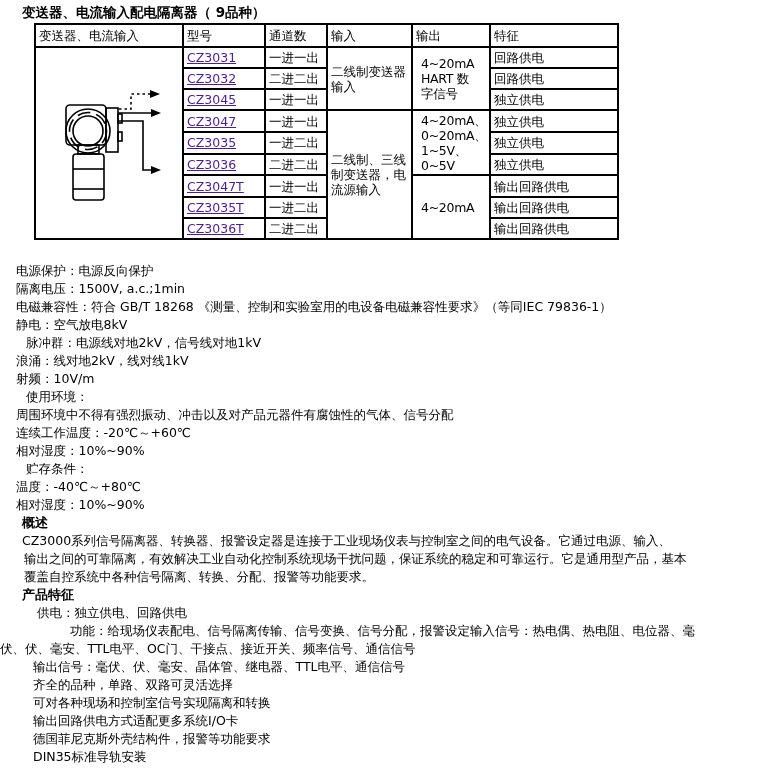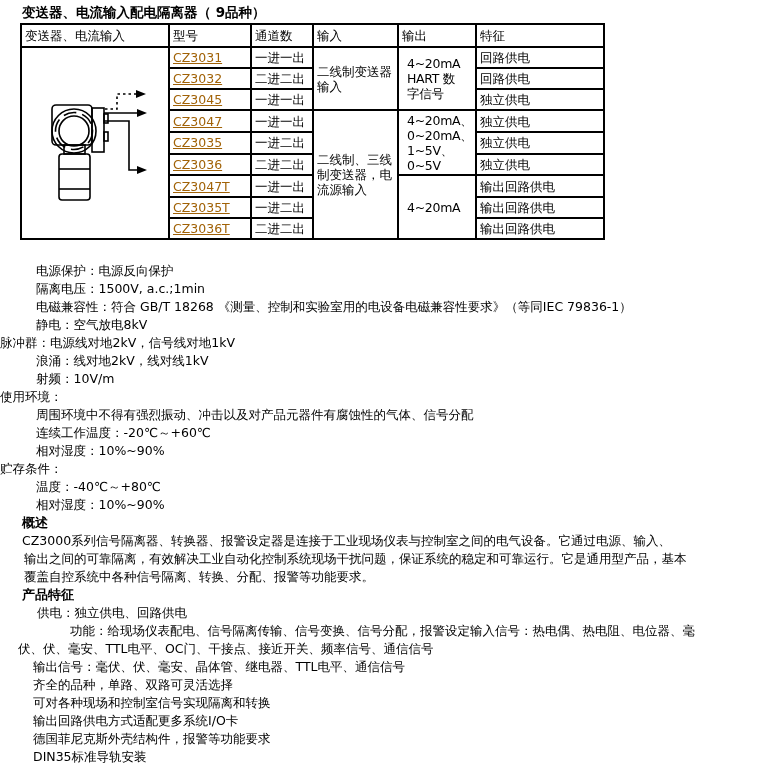--- a/index.html
+++ b/index.html
@@ -8,48 +8,48 @@
     font-family:"DejaVu Sans",sans-serif;font-size:12.5px;
     overflow:hidden;
   }
   .page-title{
     padding:4px 12px 0 22px;
     font-weight:bold;font-size:13.5px;line-height:16px;white-space:nowrap;
   }
   
   table.spec{
     border-collapse:collapse;table-layout:fixed;
-    margin:3px 0 0 20px;width:583px;
+    margin:3px 0 0 34px;width:583px;
   }
   .spec th,.spec td{
     border:2px solid #000;
     padding:1px 3px;
     font-weight:normal;text-align:left;vertical-align:middle;
     font-size:12.5px;line-height:15px;overflow:hidden;
   }
   .spec tr.hdr{height:23px}
   .spec tr.r{height:21px}
   .img-cell{padding:0 !important;vertical-align:top !important}
-  .model{color:#a16207;text-decoration:underline;cursor:pointer}
+  .model{color:#4c1d95;text-decoration:underline;cursor:pointer}
   .out-cell{font-size:11.5px;letter-spacing:-0.3px;line-height:14px;padding:1px 8px !important}
   .in-cell{line-height:16px}
   svg .ln{stroke:#000;stroke-width:1.6;fill:none}
   svg .dot{stroke:#000;stroke-width:1.6;fill:none;stroke-dasharray:2.5 3}
   svg .ah{fill:#000;stroke:none}
   
   .content{margin-top:22px}
   .line{height:18px;line-height:18px;white-space:nowrap}
   .h{font-weight:bold;padding-left:22px;font-size:13px}
-  .ind1{}
-  .ind2{padding-left:36px}
+  .ind1{padding-left:26px}
+  .ind2{padding-left:16px}
   .ov1{padding-left:22px}
   .ovw{padding-left:24px}
   .ft-a{padding-left:37px}
   .ft-b{padding-left:70px}
-  .ft-w{padding-left:18px}
+  .ft-w{padding-left:0}
   .ft{padding-left:33px}
 </style>
 </head>
 <body>
 
 <div class="page-title">变送器、电流输入配电隔离器（ 9品种）</div>
 
 <table class="spec">
   <colgroup>
     <col style="width:148px">

